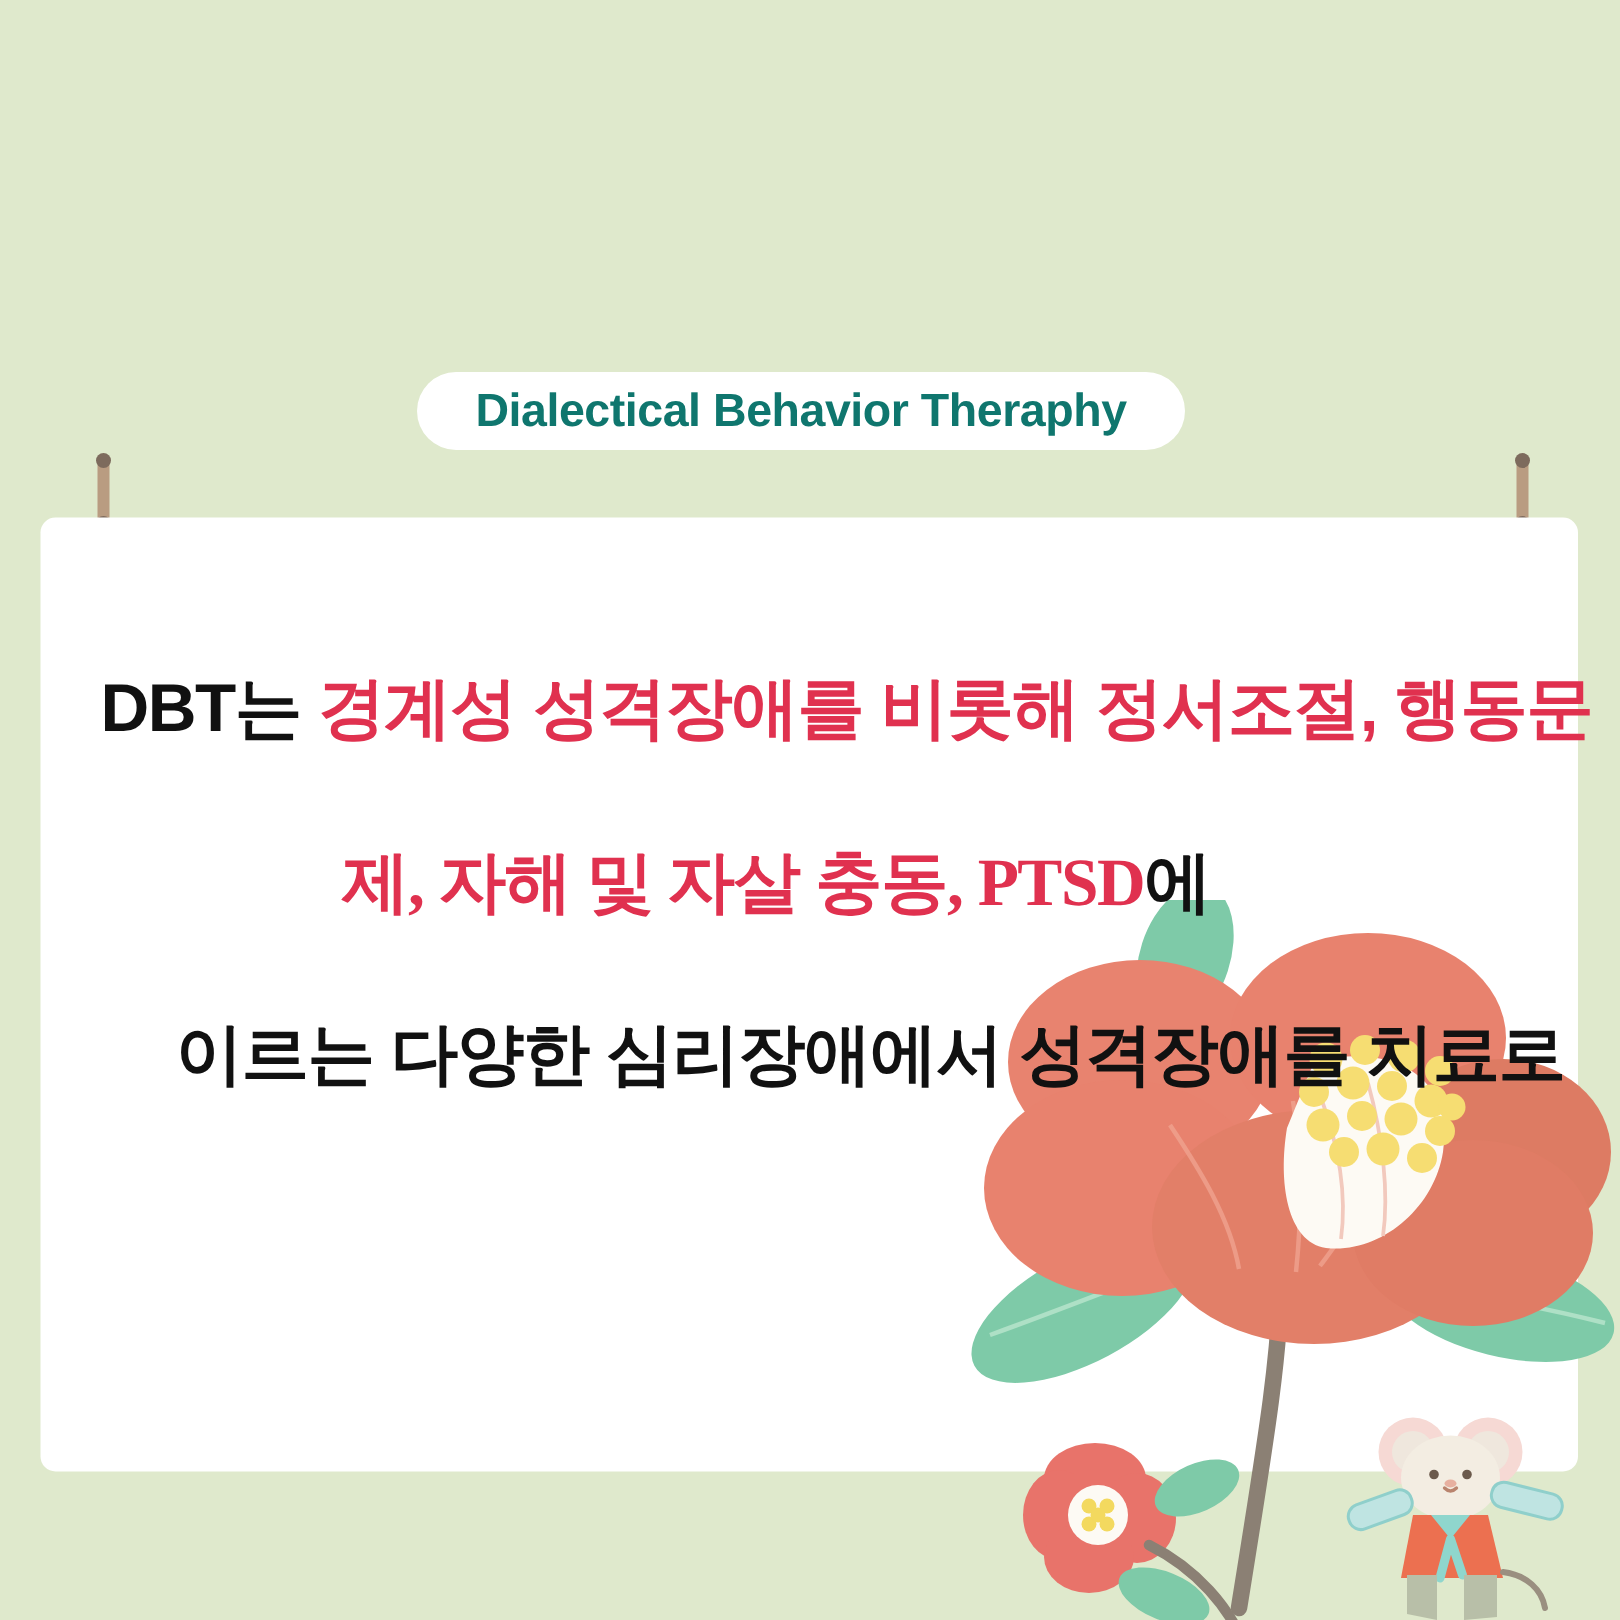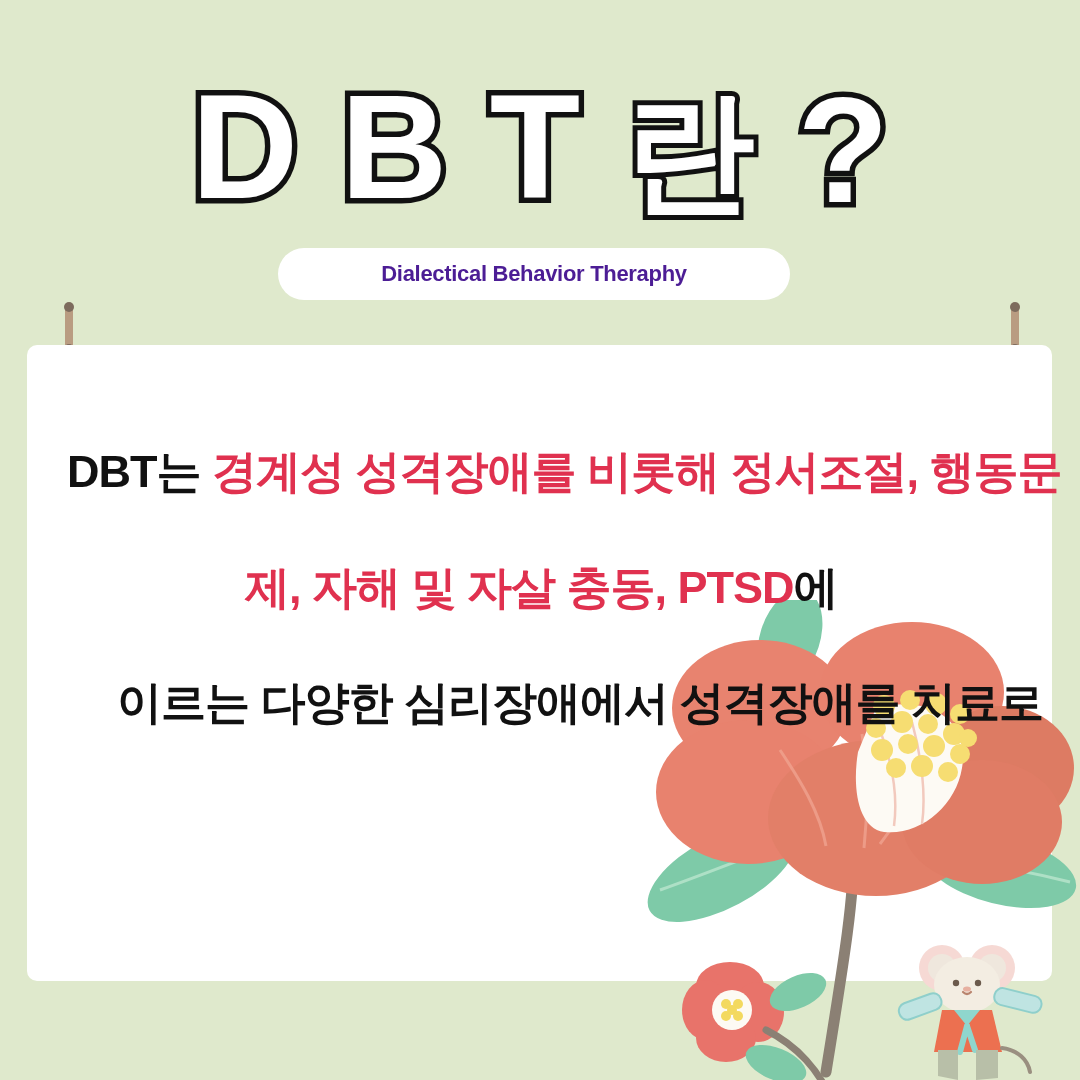--- a/index.html
+++ b/index.html
@@ -61,23 +61,23 @@
     top: 248px;
     width: 512px;
     height: 52px;
     background: #ffffff;
     border-radius: 26px;
     display: flex;
     align-items: center;
     justify-content: center;
   }
   #subtitle-text {
-    font-size: 22px;
+    font-size: 31px;
     font-weight: 700;
-    color: #4c1d95;
+    color: #0f766e;
     letter-spacing: -0.3px;
     font-family: "Liberation Sans", sans-serif;
   }
 
   
   .pin {
     position: absolute;
     width: 8px;
     height: 50px;
     background: #b99c81;
@@ -125,21 +125,21 @@
     position: absolute;
     font-size: 45px;
     font-weight: 700;
     color: #111111;
     white-space: nowrap;
     letter-spacing: -1px;
     font-family: "Liberation Sans", sans-serif;
   }
   .red { color: #e0314f; }
   #line-1 { left: 40px;  top: 97px; }
-  #line-2 { left: 218px; top: 213px; }
+  #line-2 { left: 201px; top: 213px; font-family: Liberation Serif, serif; }
   #line-3 { left: 90px;  top: 328px; }
   #line-4 { left: 90px;  top: 443px; }
 
   
   #flower-art {
     position: absolute;
     left: 630px;
     top: 600px;
     width: 450px;
     height: 480px;
@@ -152,27 +152,20 @@
     width: 200px;
     height: 140px;
     z-index: 5;
   }
 </style>
 </head>
 <body>
 
 <div id="poster">
 
-  <div id="title-row">
-    <span class="title-char">D</span>
-    <span class="title-char">B</span>
-    <span class="title-char">T</span>
-    <span class="title-char kr">란</span>
-    <span class="title-char qm">?</span>
-  </div>
 
   <div id="subtitle-pill">
     <span id="subtitle-text">Dialectical Behavior Theraphy</span>
   </div>
 
   <div class="pin" id="pin-left"></div>
   <div class="pin" id="pin-right"></div>
 
   <div id="card"></div>
 

